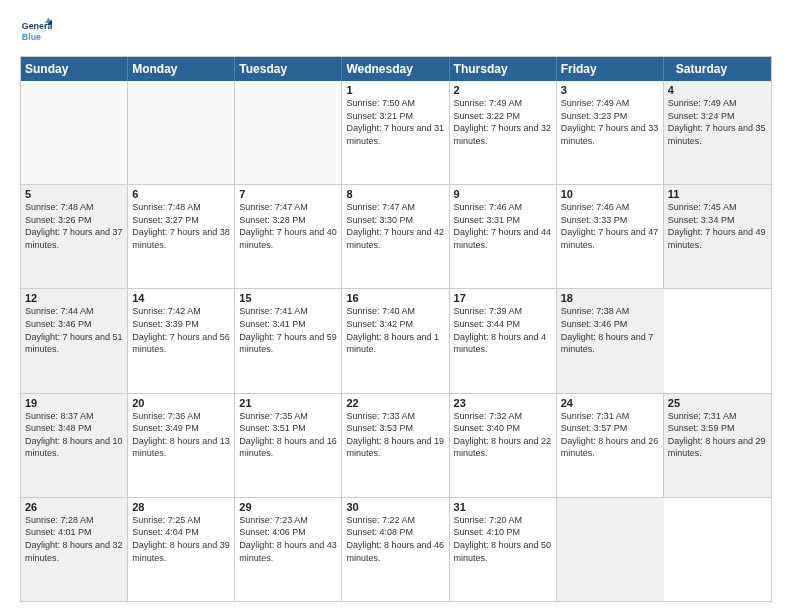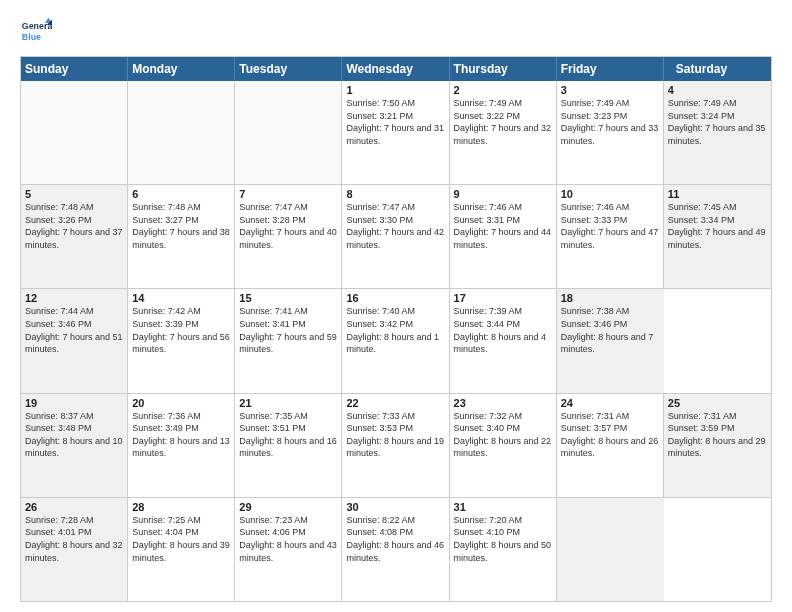--- a/index.html
+++ b/index.html
@@ -310,21 +310,21 @@
             <span class="cell-line">Daylight: 8 hours and 39 minutes.</span>
           </div>
           <div class="cal-cell">
             <span class="day-num">29</span>
             <span class="cell-line">Sunrise: 7:23 AM</span>
             <span class="cell-line">Sunset: 4:06 PM</span>
             <span class="cell-line">Daylight: 8 hours and 43 minutes.</span>
           </div>
           <div class="cal-cell">
             <span class="day-num">30</span>
-            <span class="cell-line">Sunrise: 8:22 AM</span>
+            <span class="cell-line">Sunrise: 7:22 AM</span>
             <span class="cell-line">Sunset: 4:08 PM</span>
             <span class="cell-line">Daylight: 8 hours and 46 minutes.</span>
           </div>
           <div class="cal-cell">
             <span class="day-num">31</span>
             <span class="cell-line">Sunrise: 7:20 AM</span>
             <span class="cell-line">Sunset: 4:10 PM</span>
             <span class="cell-line">Daylight: 8 hours and 50 minutes.</span>
           </div>
           <div class="cal-cell empty shaded"></div>

